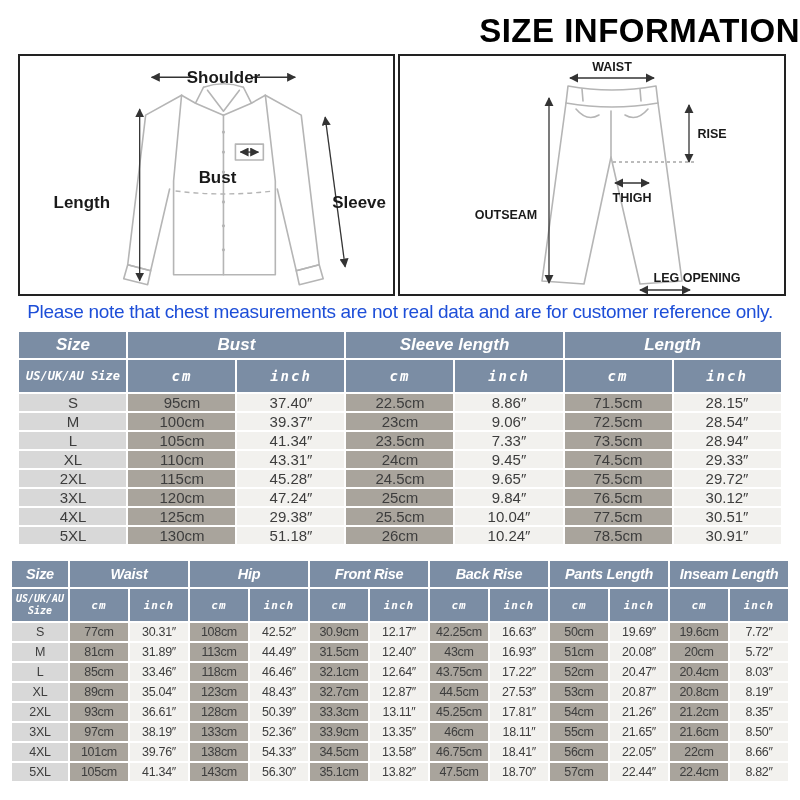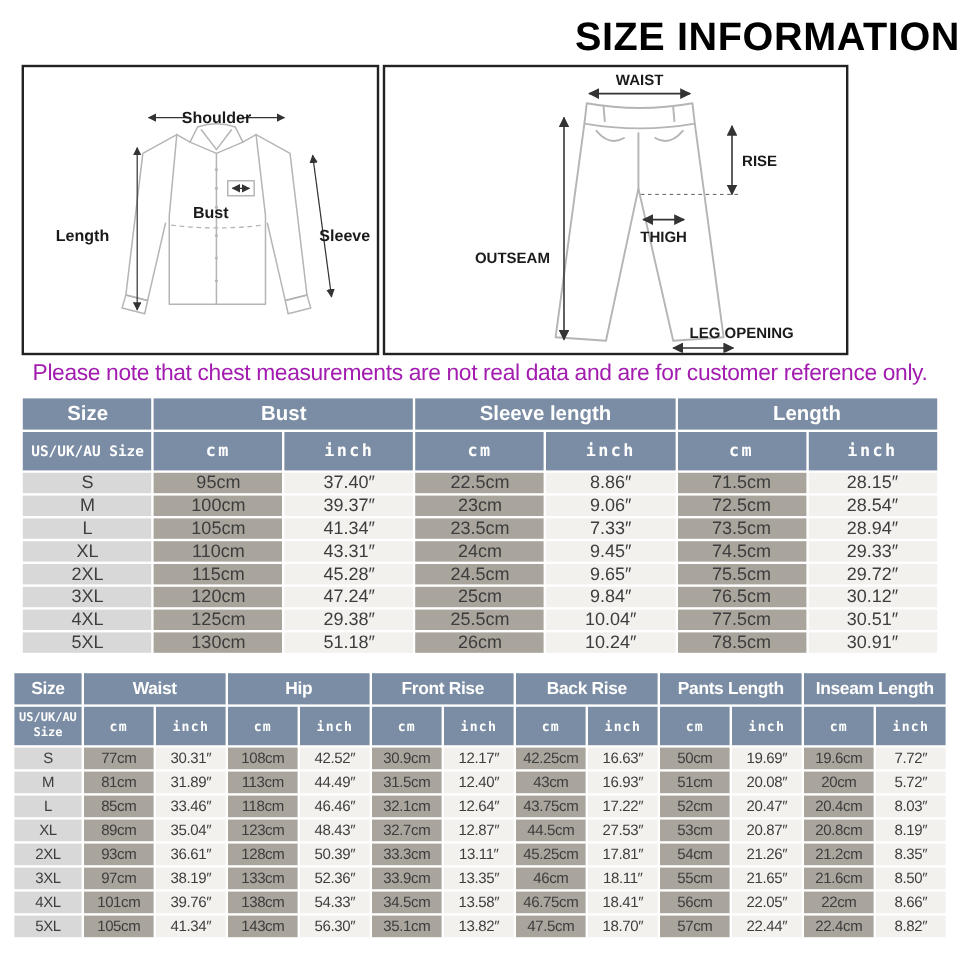--- a/index.html
+++ b/index.html
@@ -9,39 +9,39 @@
   }
   *{box-sizing:border-box;margin:0;padding:0;}
   html,body{width:800px;height:800px;background:#ffffff;overflow:hidden;
     font-family:"Liberation Sans",sans-serif;}
   .title{
     text-align:right;font-size:33px;font-weight:bold;color:#000;
     padding-top:12px;letter-spacing:0.5px;height:52px;
   }
   .diagrams{display:flex;margin:2px 14px 0 18px;gap:3px;height:242px;}
   .dbox{border:2px solid #222;background:#fff;}
-  .dbox.shirt{width:298px;}
+  .dbox.shirt{width:377px;}
   .dbox.pants{width:388px;}
   .dbox svg{display:block;width:100%;height:100%;}
   .garment{stroke:var(--diagram-line);fill:none;stroke-width:1.6;
     stroke-linejoin:round;stroke-linecap:round;}
   .garment-dash{stroke:var(--diagram-line);fill:none;stroke-width:1.4;stroke-dasharray:5 4;}
   .arrow{stroke:#333;fill:none;stroke-width:1.3;}
   .dash-guide{stroke:#555;fill:none;stroke-width:0.8;stroke-dasharray:3 3;}
   .lbl{font-family:"Liberation Sans",sans-serif;font-weight:bold;fill:var(--label-text);}
   .lbl-lg{font-size:17px;}
   .lbl-sm{font-size:12.5px;}
   .note{
-    text-align:center;font-size:19px;color:#a21caf;letter-spacing:-0.3px;
+    text-align:center;font-size:19px;color:#1d4ed8;letter-spacing:-0.3px;
     white-space:nowrap;margin-top:5px;height:26px;
   }
   table{border-collapse:separate;border-spacing:2px;table-layout:fixed;}
   .t1{width:752px;margin:3px auto 0 auto;}
   .t2{width:754px;margin:13px auto 0 auto;}
-  th{background:var(--header-bg);color:var(--header-text);text-align:center;vertical-align:middle;}
+  th{background:var(--header-bg);color:var(--header-text);text-align:center;vertical-align:middle;font-style:italic;}
   .t1 th.group{height:26px;font-size:17px;font-weight:bold;}
   .t2 th.group{height:26px;font-size:14.5px;font-weight:bold;letter-spacing:-0.3px;}
   th.unit{font-family:"DejaVu Sans Mono",monospace;font-weight:bold;}
   .t1 th.unit{height:32px;font-size:14px;letter-spacing:2px;}
   .t2 th.unit{height:32px;font-size:11px;letter-spacing:1px;}
   th.sub{font-family:"DejaVu Sans Mono",monospace;font-weight:bold;line-height:1.2;}
   .t1 th.sub{font-size:12px;letter-spacing:0;}
   .t2 th.sub{font-size:10px;}
   td{text-align:center;vertical-align:middle;color:var(--body-text);}
   .t1 td{height:17px;font-size:15px;}

